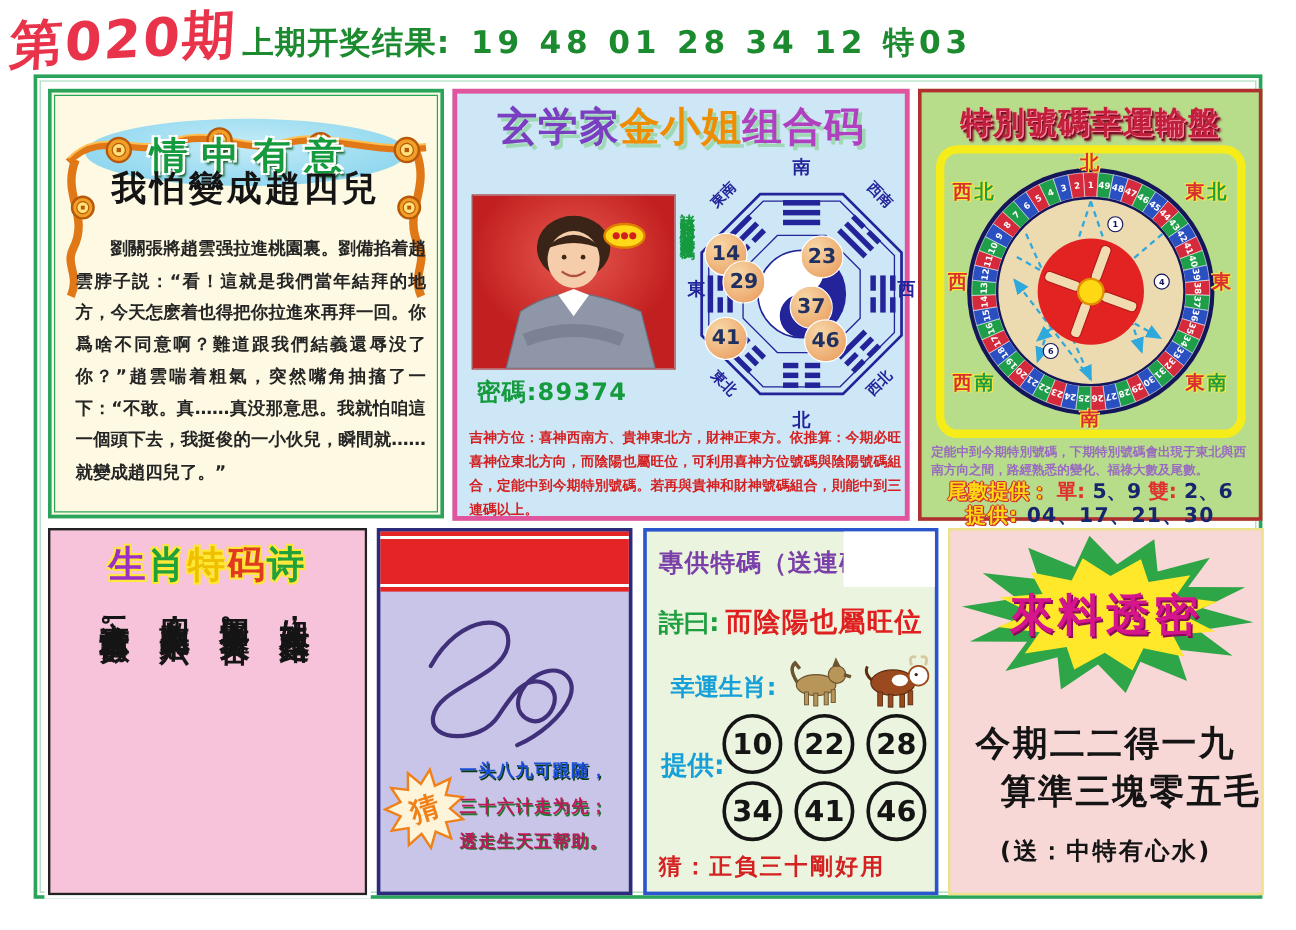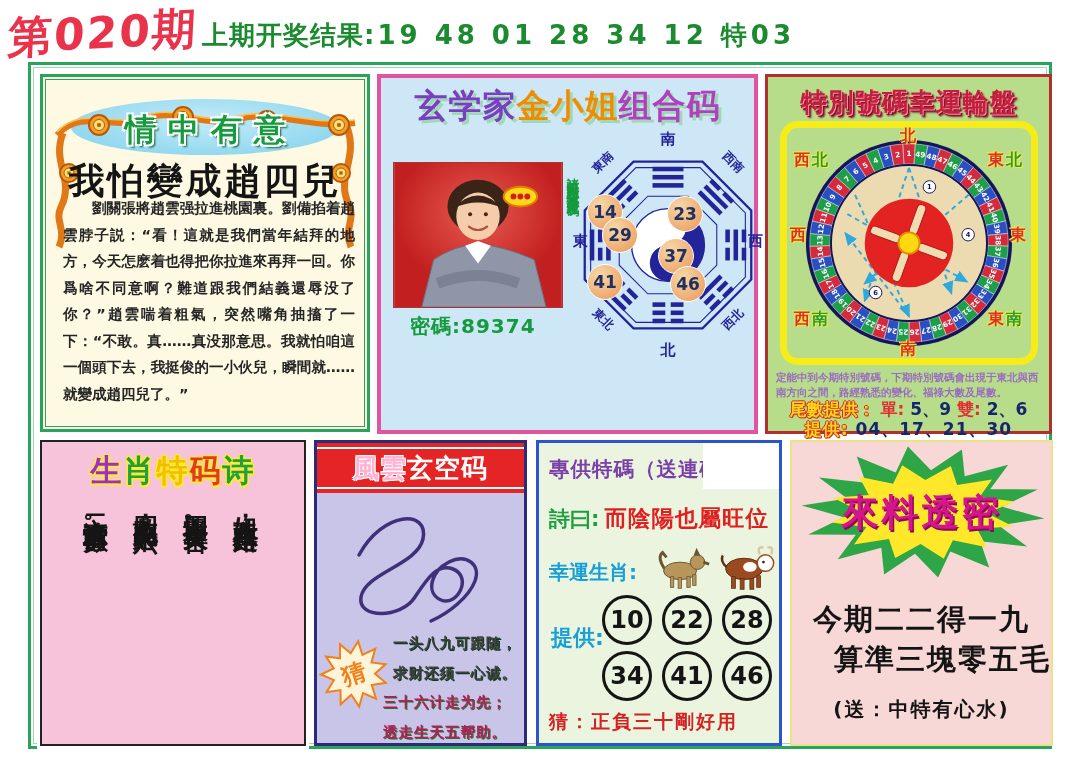--- a/index.html
+++ b/index.html
@@ -6,35 +6,35 @@
   body{width:1080px;height:775px;position:relative;background:#fff;
        font-family:"DejaVu Sans",sans-serif;overflow:hidden;}
   .abs{position:absolute;box-sizing:border-box;}
   .panel{position:absolute;box-sizing:border-box;}
   .ctr{text-align:center;}
 
   
   .hdr-issue{left:8px;top:4px;color:#e8334a;font-size:44px;font-weight:bold;
              transform:rotate(-3deg) skewX(-6deg);letter-spacing:2px;}
   .hdr-result{left:202px;top:18px;color:#1c8a2e;font-size:26px;font-weight:bold;letter-spacing:1px;}
-  .hdr-result .nums{letter-spacing:4px;margin-left:2px;}
+  .hdr-result .nums{letter-spacing:4px;margin-left:17px;}
 
   
   .frame{left:28px;top:62px;width:1024px;height:687px;border:3px solid #2aa45a;
          box-shadow:inset 0 0 0 2px #fff,inset 0 0 0 3px #9fd8b4;background:#fff;}
 
   
   .story{left:40px;top:74px;width:330px;height:358px;background:#fdf9e2;
          border:3px solid #2aa45a;box-shadow:inset 0 0 0 2px #fdf9e2,inset 0 0 0 3px #2aa45a;}
   .story-ellipse{left:28px;top:22px;width:268px;height:56px;border-radius:50%;
                  background:radial-gradient(ellipse at 50% 40%,#c4ecf8,#7fd0ec);}
   .story-title{left:0;top:32px;width:100%;font-size:31px;font-weight:bold;color:#159a3e;
                letter-spacing:12px;text-indent:12px;
                text-shadow:2px 2px 0 #fff,-2px -2px 0 #fff,2px -2px 0 #fff,-2px 2px 0 #fff,3px 3px 2px #0a5a20;}
-  .story-subtitle{left:0;top:80px;width:100%;font-size:36px;font-weight:bold;color:#141414;letter-spacing:3px;}
+  .story-subtitle{left:0;top:61px;width:100%;font-size:29px;font-weight:bold;color:#141414;letter-spacing:3px;}
   .story-body{left:20px;top:118px;width:292px;font-size:14.5px;font-weight:bold;color:#252525;
               line-height:1.83;text-align:justify;text-indent:2em;}
 
   
   .bagua{left:377px;top:74px;width:381px;height:360px;background:#cde7f6;border:4px solid #e0559d;}
   .bagua-title{left:0;top:6px;width:100%;font-size:33px;font-weight:bold;letter-spacing:1px;
                text-shadow:3px 3px 0 #9fd8b4;}
   .bt-1{color:#7a3fc0}.bt-2{color:#f08c00}.bt-3{color:#b040c0}
   .photo{left:12px;top:84px;width:170px;height:146px;border:1px solid #a33;}
   .vnote{left:183px;top:90px;height:184px;writing-mode:vertical-rl;font-size:12.5px;
@@ -45,21 +45,21 @@
   .bd-bottom{left:50%;bottom:-6px;transform:translateX(-50%);}
   .bd-left{left:-4px;top:44%;}
   .bd-right{right:-4px;top:44%;}
   .bd-tl{left:14px;top:18px;transform:rotate(-45deg);font-size:12px;}
   .bd-tr{right:14px;top:18px;transform:rotate(45deg);font-size:12px;}
   .bd-bl{left:14px;bottom:26px;transform:rotate(45deg);font-size:12px;}
   .bd-br{right:14px;bottom:26px;transform:rotate(-45deg);font-size:12px;}
   .ball{position:absolute;width:34px;height:34px;border-radius:50%;display:flex;align-items:center;
         justify-content:center;background:radial-gradient(circle at 35% 30%,#f8d8a8,#e89858);
         color:#203060;font-weight:bold;font-size:17px;border:1px solid #fff;z-index:5;}
-  .password{left:29px;top:235px;font-size:20px;font-weight:bold;color:#159a3e;letter-spacing:1px;}
+  .password{left:16px;top:235px;font-size:20px;font-weight:bold;color:#159a3e;letter-spacing:1px;}
   .bagua-note{left:10px;top:276px;width:360px;font-size:11.5px;font-weight:bold;color:#d42020;
               line-height:1.75;text-align:justify;}
 
   
   .wheelp{left:765px;top:74px;width:287px;height:360px;background:#b7dd8b;border:3px solid #b03030;}
   .wheel-title{left:0;top:8px;width:100%;font-size:26px;font-weight:bold;color:#c21f3c;letter-spacing:1px;
                text-shadow:1px 1px 0 #ff93ab,2px 2px 0 #7d1024,3px 3px 2px #7d1024;}
   .wheel-frame{left:12px;top:44px;width:258px;height:244px;border:7px solid #f6ec1a;border-radius:18px;}
   .wheel-svg{position:absolute;left:50%;top:50%;transform:translate(-50%,-50%);}
   .wheel-dir{position:absolute;font-weight:bold;font-size:16px;letter-spacing:2px;z-index:4;}
@@ -93,31 +93,31 @@
   .xk{left:314px;top:440px;width:213px;height:306px;border:3px solid #2b2b7a;background:#c9c5e8;}
   .xk-header{left:0;top:0;width:100%;height:50px;
              background:linear-gradient(#e52525 0 4px,#fff 4px 6px,#e52525 6px 44px,#fff 44px 46px,#e52525 46px 50px);}
   .xk-title{left:0;top:0;width:100%;line-height:50px;font-size:26px;font-weight:bold;letter-spacing:1px;}
   .xk-t1{color:#ffb3d0;text-shadow:1px 1px 0 #fff,-1px -1px 0 #fff,1px -1px 0 #fff,-1px 1px 0 #fff;}
   .xk-t2{color:#fff;}
   .xk-squiggle{left:14px;top:60px;}
   .xk-badge{left:2px;top:196px;}
   .xk-lines{left:66px;top:186px;width:144px;}
   .xk-line{font-size:14.5px;font-weight:bold;line-height:2.05;letter-spacing:1px;white-space:nowrap;}
-  .xk-green{color:#404040;text-shadow:1px 1px 0 #083a14;text-align:center;}
+  .xk-green{color:#1d4ed8;text-shadow:1px 1px 0 #083a14;}
   .xk-yellow{color:#be185d;text-shadow:1px 1px 0 #1f7a30;}
 
   
   .sp{left:536px;top:440px;width:246px;height:306px;background:#eaf4de;border:3px solid #2a55cc;}
   .sp-header{left:10px;top:12px;font-size:20.5px;font-weight:bold;color:#7a3fa8;letter-spacing:1px;}
   .sp-patch{right:0;top:0;width:76px;height:46px;background:#fff;}
   .sp-poem{left:10px;top:60px;white-space:nowrap;}
   .sp-poem-label{font-size:21px;font-weight:bold;color:#1f9e3f;}
   .sp-poem-text{font-size:22.5px;font-weight:bold;color:#e02020;letter-spacing:1px;}
-  .sp-zodiac-label{left:10px;top:116px;font-size:20px;font-weight:bold;color:#17a0d8;}
+  .sp-zodiac-label{left:20px;top:116px;font-size:20px;font-weight:bold;color:#17a0d8;}
   .sp-dog{left:112px;top:100px;}
   .sp-ox{left:176px;top:98px;}
   .sp-provide-label{left:12px;top:180px;font-size:22px;font-weight:bold;color:#17a0d8;}
   .sp-circles{left:58px;top:152px;width:184px;text-align:left;}
   .sp-row{margin-bottom:6px;}
   .numcirc{display:inline-flex;width:44px;height:44px;border:3px solid #151515;border-radius:50%;
            align-items:center;justify-content:center;font-size:24px;font-weight:bold;color:#151515;margin:0 5px;}
   .sp-guess{left:10px;top:266px;font-size:19px;font-weight:bold;color:#d42222;letter-spacing:2px;}
 
   
@@ -289,20 +289,21 @@
     <div class="bagua-dir bd-bl">東北</div>
     <div class="bagua-dir bd-br">西北</div>
   </div>
 
   <div id="bagua-balls"></div>
 
   <div class="abs password">
     <span>密碼:</span><span>89374</span>
   </div>
 
+  <div class="abs bagua-note">吉神方位：喜神西南方、貴神東北方，財神正東方。依推算：今期必旺喜神位東北方向，而陰陽也屬旺位，可利用喜神方位號碼與陰陽號碼組合，定能中到今期特別號碼。若再與貴神和財神號碼組合，則能中到三連碼以上。</div>
 <div class="ball" style="left: 206px; top: 116px; position: absolute;">14</div>
     <div class="ball" style="left: 286px; top: 118px; position: absolute;">23</div>
     <div class="ball" style="left: 221px; top: 139px; position: absolute;">29</div>
     <div class="ball" style="left: 277px; top: 160px; position: absolute;">37</div>
     <div class="ball" style="left: 206px; top: 186px; position: absolute;">41</div>
     <div class="ball" style="left: 289px; top: 188px; position: absolute;">46</div>
   </div>
 
 <div class="panel wheelp">
   <div class="abs ctr wheel-title">特別號碼幸運輪盤</div>
@@ -466,33 +467,29 @@
 <div class="panel poem">
   <div class="abs ctr poem-title"><span style="color: rgb(155, 48, 200);">生</span><span style="color: rgb(34, 160, 60);">肖</span><span style="color: rgb(240, 192, 0);">特</span><span style="color: rgb(224, 58, 32);">码</span><span style="color: rgb(34, 160, 60);">诗</span></div>
   <div class="poem-verse">姐妹六八齊走路，
 四零拼合大集合。
 四數先來必中六，
 二六直追當前數。</div>
 </div>
 
 <div class="panel xk">
   <div class="abs xk-header"></div>
-  <div class="abs ctr xk-title">
-    <span class="xk-t1">風雲</span><span class="xk-t2">玄空码</span>
-  </div>
   <svg class="abs xk-squiggle" width="180" height="132" viewBox="0 0 180 132">
     <path d="M28,52 C52,8 98,6 92,36 C86,62 34,70 30,94 C26,116 70,116 84,94 C96,76 106,60 122,66 C142,74 126,104 110,97 C94,90 100,68 118,59 C136,50 150,62 144,78 C138,94 118,110 100,118" fill="none" stroke="#40307a" stroke-width="3.5" stroke-linecap="round"></path>
   </svg>
   <svg class="abs xk-badge" width="70" height="70" viewBox="0 0 70 70">
     <polygon id="xk-star" fill="#fdf4da" stroke="#f08018" stroke-width="2" points="66.5,25.2 56.0,34.7 66.8,43.8 52.8,46.1 57.0,59.6 44.0,54.0 40.2,67.6 32.3,55.8 21.7,65.2 21.5,51.1 7.5,53.2 14.9,41.2 2.0,35.5 14.8,29.4 7.0,17.6 21.0,19.3 20.9,5.2 31.7,14.3 39.2,2.3 43.4,15.8 56.2,9.8 52.5,23.4"></polygon>
     <text x="35" y="43" text-anchor="middle" font-size="24" font-weight="bold" fill="#f08018" transform="rotate(-18 35 35)">猜</text>
   </svg>
   <div class="abs xk-lines">
       <div class="xk-line xk-green">一头八九可跟随，</div>
-      <div class="xk-line xk-green">求财还须一心诚。</div>
       <div class="xk-line xk-yellow">三十六计走为先；</div>
       <div class="xk-line xk-yellow">透走生天五帮助。</div>
     </div>
 </div>
 
 <div class="panel sp">
   <div class="abs sp-header">專供特碼（送連碼）</div>
   <div class="abs sp-patch"></div>
   <div class="abs sp-poem">
     <span class="sp-poem-label">詩曰:</span>

